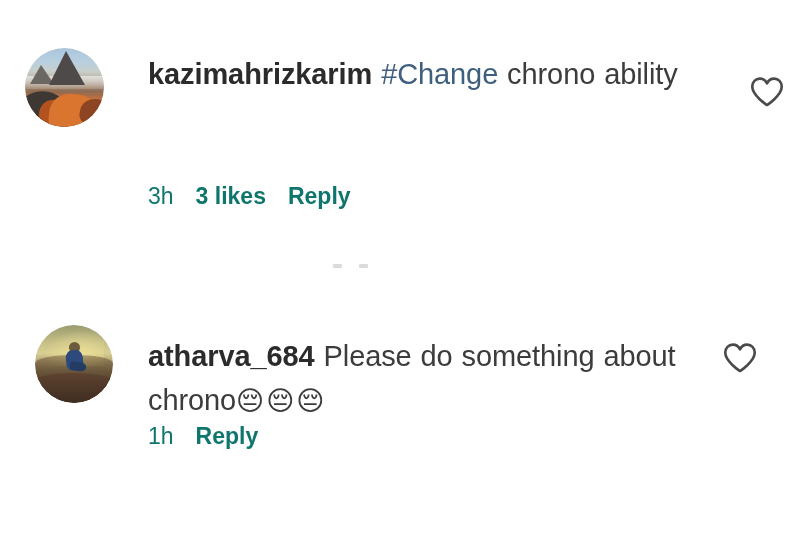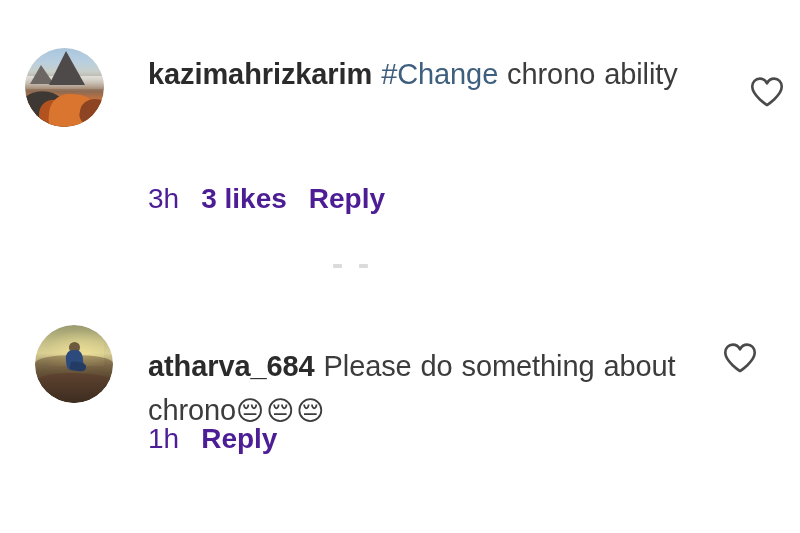--- a/index.html
+++ b/index.html
@@ -208,22 +208,22 @@
     color: #3c3c3c;
   }
   .emoji {
     font-family: "DejaVu Sans", sans-serif;
     font-size: 27px;
     letter-spacing: 2px;
   }
 
   .comment-meta {
     position: absolute;
-    font-size: 28px;
-    color: #4c1d95;
+    font-size: 23px;
+    color: #0f766e;
     letter-spacing: 0px;
     white-space: nowrap;
   }
   .comment-meta .meta-item {
     display: inline-block;
     margin-right: 22px;
     font-weight: 600;
   }
   .comment-meta .meta-item.time {
     font-weight: 400;
@@ -311,21 +311,21 @@
       <div class="av-img av-field">
         <div class="sky-glow"></div>
         <div class="grass-far"></div>
         <div class="person-head"></div>
         <div class="person-body"></div>
         <div class="person-leg"></div>
         <div class="grass-near"></div>
       </div>
     </div>
 
-    <div class="comment-body" style="left:148px; top:344px; width:560px;">
+    <div class="comment-body" style="left:148px; top:334px; width:560px;">
       <span class="username">atharva_684</span><span class="comment-text"> Please do something about chrono</span><span class="emoji">😔😔😔</span>
     </div>
 
     <div class="comment-meta" style="left:148px; top:423px;">
       <span class="meta-item time">1h</span><span class="meta-item">Reply</span>
     </div>
 
     <div class="like-button" style="left:723px; top:342px;">
       <svg viewBox="0 0 24 22">
         <path d="M12 20.2 C12 20.2 1.6 13.6 1.6 7.2 C1.6 3.9 4.0 1.6 6.9 1.6

